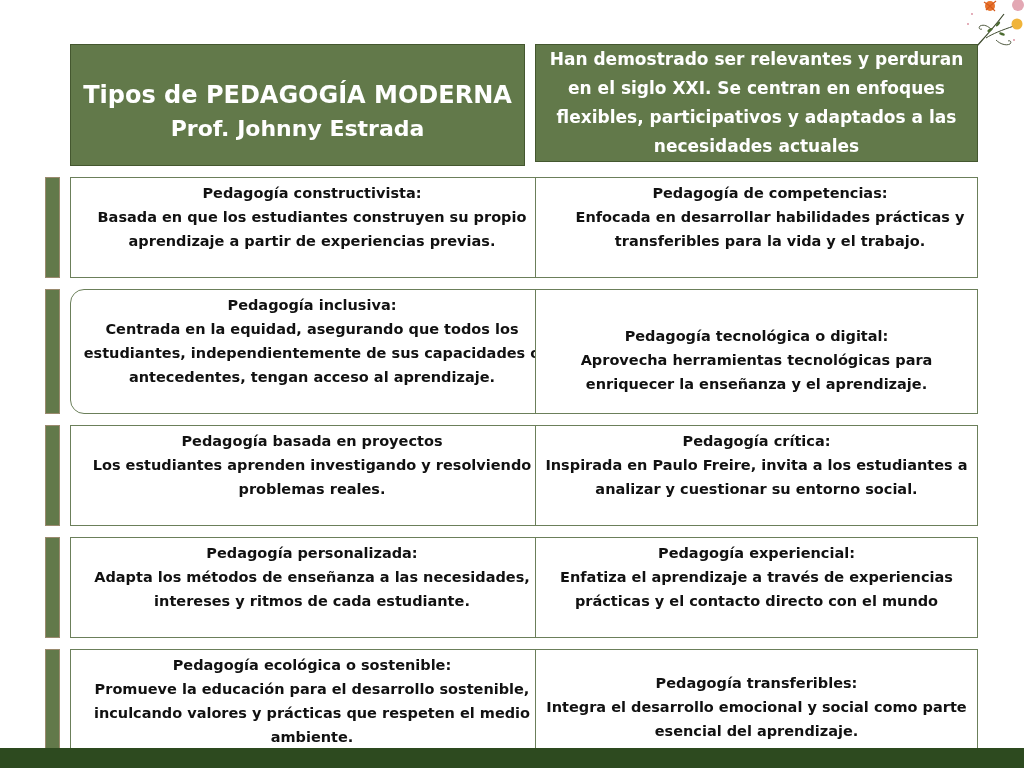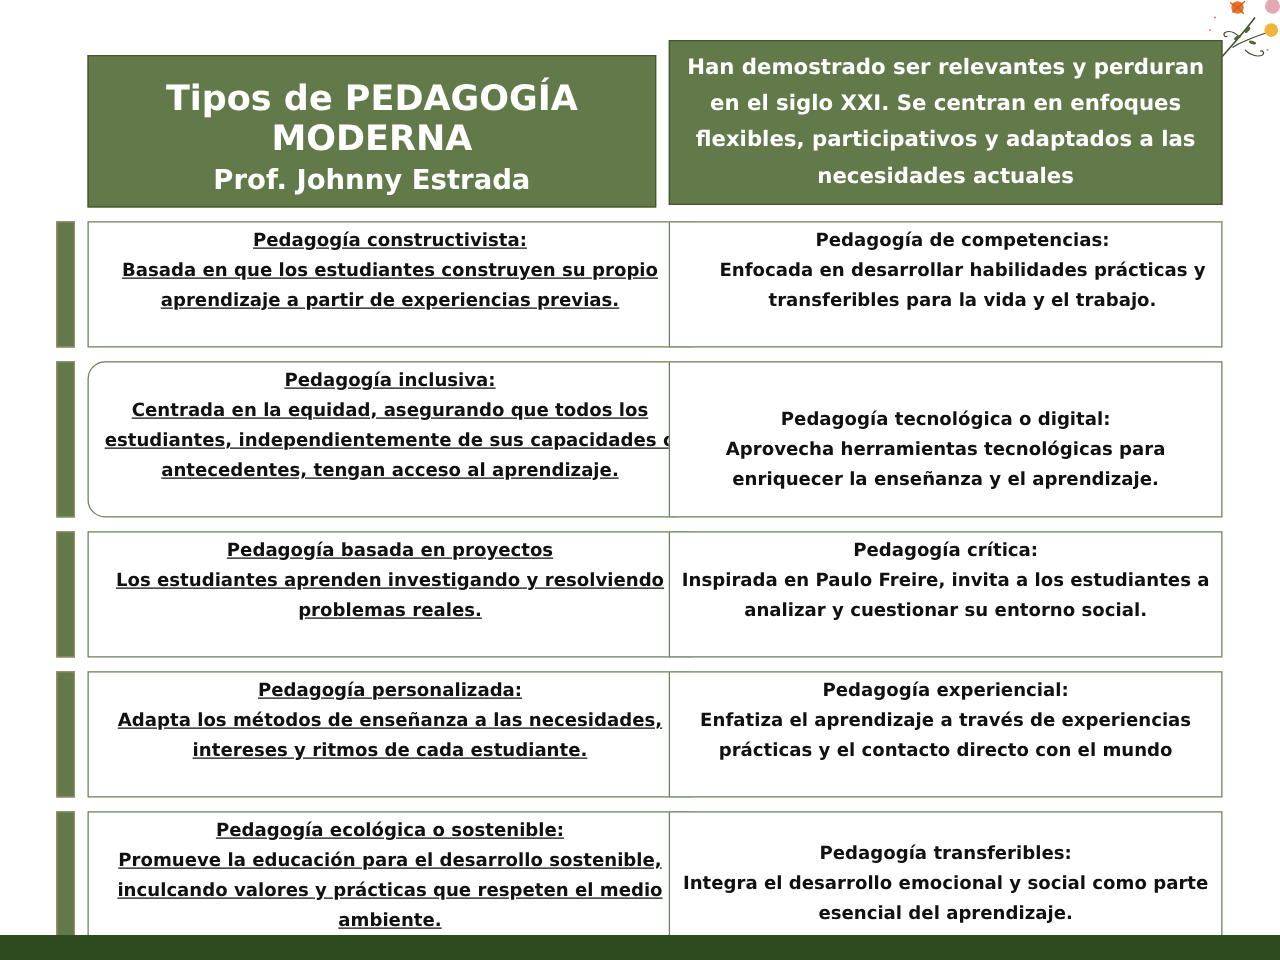--- a/index.html
+++ b/index.html
@@ -4,35 +4,35 @@
 <style>
   * { box-sizing: border-box; margin: 0; padding: 0; }
   html, body { width: 1024px; height: 768px; overflow: hidden; background: #ffffff; }
   body { position: relative; font-family: "DejaVu Sans", sans-serif; }
   .header-box {
     position: absolute; background: #62794a; border: 1px solid #44572f;
     color: #ffffff; display: flex; flex-direction: column; justify-content: center; align-items: center;
     text-align: center; font-weight: bold;
   }
   #title-box { left: 70px; top: 44px; width: 455px; height: 122px; }
-  #title-box .t1 { font-size: 28px; line-height: 32px; margin-top: 12px; }
+  #title-box .t1 { font-size: 24px; line-height: 32px; margin-top: 12px; }
   #title-box .t2 { font-size: 22px; line-height: 28px; margin-top: 4px; }
-  #intro-box { left: 535px; top: 32px; width: 443px; height: 132px; font-size: 17px; line-height: 29px; padding: 0 6px; }
+  #intro-box { left: 535px; top: 44px; width: 443px; height: 118px; font-size: 17px; line-height: 29px; padding: 0 6px; }
   .side-bar {
     position: absolute; left: 45px; width: 15px; background: #62794a;
     border: 1px solid #9a8a6e;
   }
   .card {
     position: absolute; background: #ffffff; border: 1.5px solid #6b7f5a;
     text-align: center; font-weight: bold; font-size: 14.5px; line-height: 24px; color: #111111;
     padding: 3px 2px 0 2px; overflow: hidden;
   }
   .card.center { display: flex; flex-direction: column; justify-content: center; padding-top: 16px; }
   .card .name, .card .desc { display: block; }
-  .col-left { left: 70px; width: 484px; text-decoration: underline; }
+  .col-left { left: 70px; width: 484px; }
   .col-right { left: 535px; width: 443px; }
   .bottom-bar { position: absolute; left: 0; top: 748px; width: 1024px; height: 20px; background: #2d4a1f; }
   .flower { position: absolute; left: 962px; top: 0; width: 62px; height: 56px; }
 </style>
 </head>
 <body>
 
 <svg class="flower" viewBox="0 0 62 56">
   <path d="M8 54 C20 40, 30 30, 42 14" stroke="#3e4a2e" stroke-width="1.2" fill="none"></path>
   <path d="M24 38 C30 34, 40 30, 52 26" stroke="#3e4a2e" stroke-width="1" fill="none"></path>

